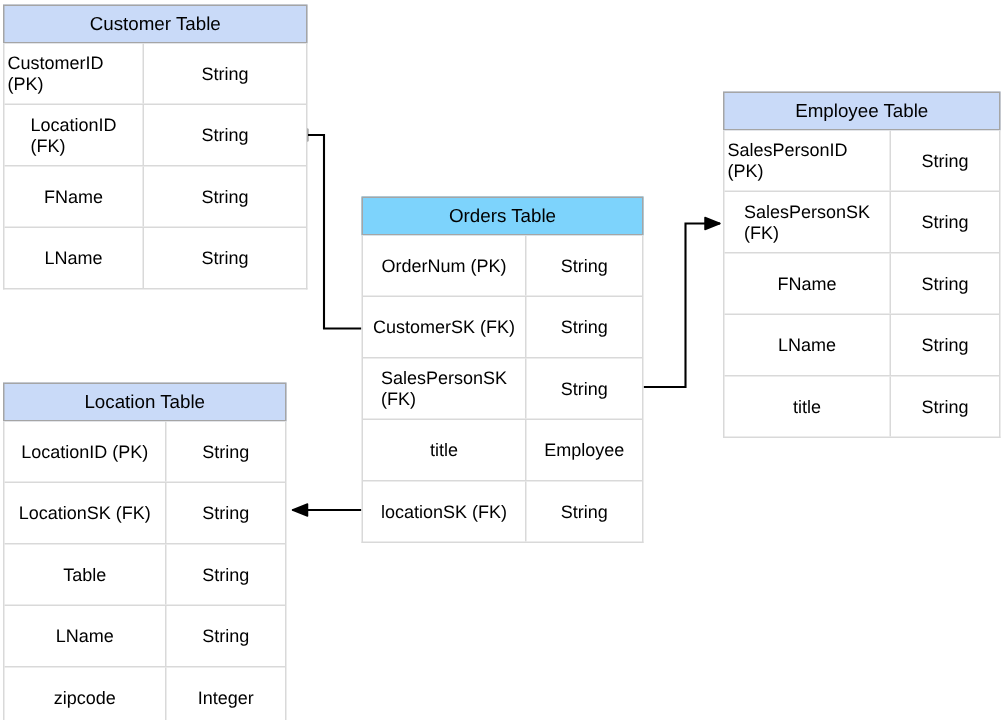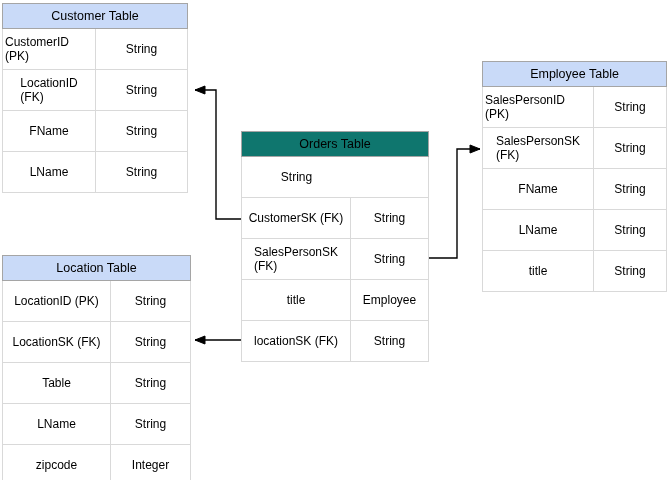--- a/index.html
+++ b/index.html
@@ -35,21 +35,21 @@
   .erd-row + .erd-row { border-top: 1px solid #d9d9d9; }
   .erd-cell {
     display: flex; align-items: center; justify-content: center;
     white-space: pre-line;
     padding: 0 2px;
     box-sizing: border-box;
     overflow: hidden;
   }
   .erd-cell.name { border-right: 1px solid #d9d9d9; }
   
-  .t0 { left: 2px;   top: 3px;   width: 186px; --c1: 93px; }
+  .t0 { left: 2px;   top: 3px;   width: 203px; --c1: 93px; }
   .t1 { left: 241px; top: 131px; width: 188px; --c1: 109px; }
   .t2 { left: 482px; top: 61px;  width: 185px; --c1: 111px; }
   .t3 { left: 2px;   top: 255px; width: 189px; --c1: 108px; }
 </style>
 </head>
 <body>
 
 <div>
 
   <svg class="connectors" width="670" height="480" viewBox="0 0 670 480">
@@ -80,23 +80,24 @@
           <div class="erd-cell type">String</div>
         </div>
         <div class="erd-row">
           <div class="erd-cell name">LName</div>
           <div class="erd-cell type">String</div>
         </div>
       </div>
   </div>
 
   <div class="erd-table t1">
-    <div class="erd-header" style="background: #0f766e;">Orders Table</div>
+    <div class="erd-header" style="background: #7dd3fc;">Orders Table</div>
     <div class="erd-body">
         <div class="erd-row">
+          <div class="erd-cell name">OrderNum (PK)</div>
           <div class="erd-cell type">String</div>
         </div>
         <div class="erd-row">
           <div class="erd-cell name">CustomerSK (FK)</div>
           <div class="erd-cell type">String</div>
         </div>
         <div class="erd-row">
           <div class="erd-cell name">SalesPersonSK
 (FK)</div>
           <div class="erd-cell type">String</div>

